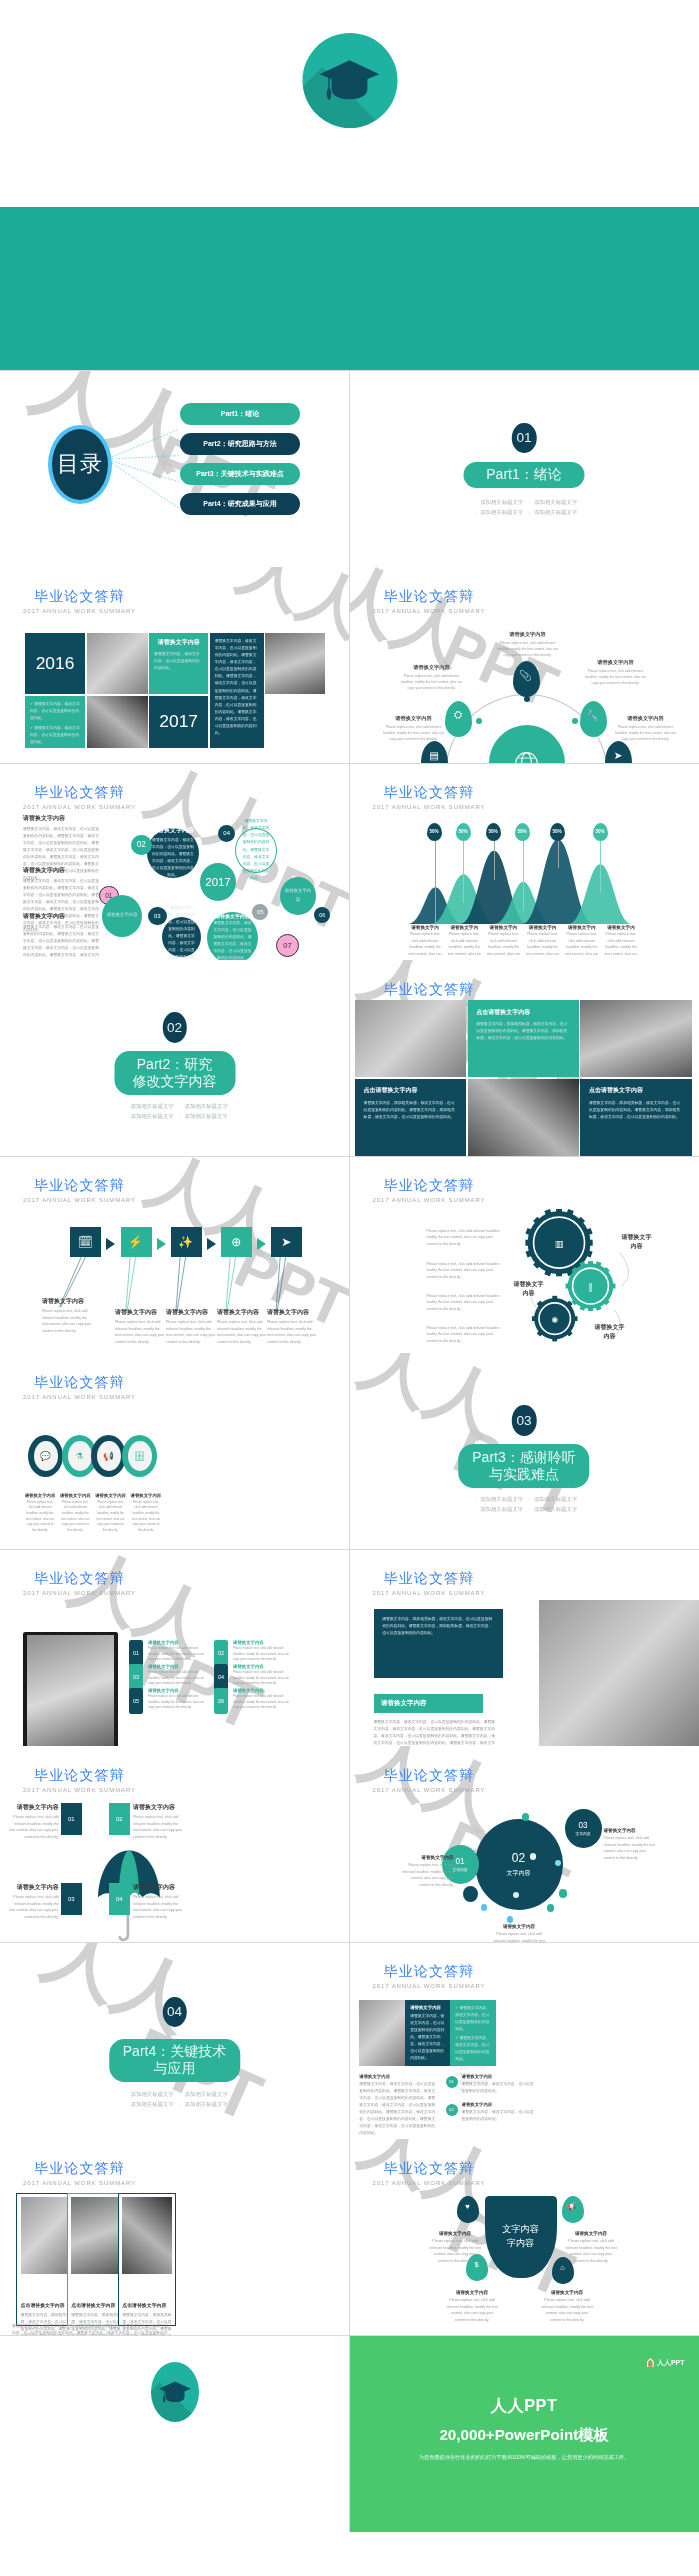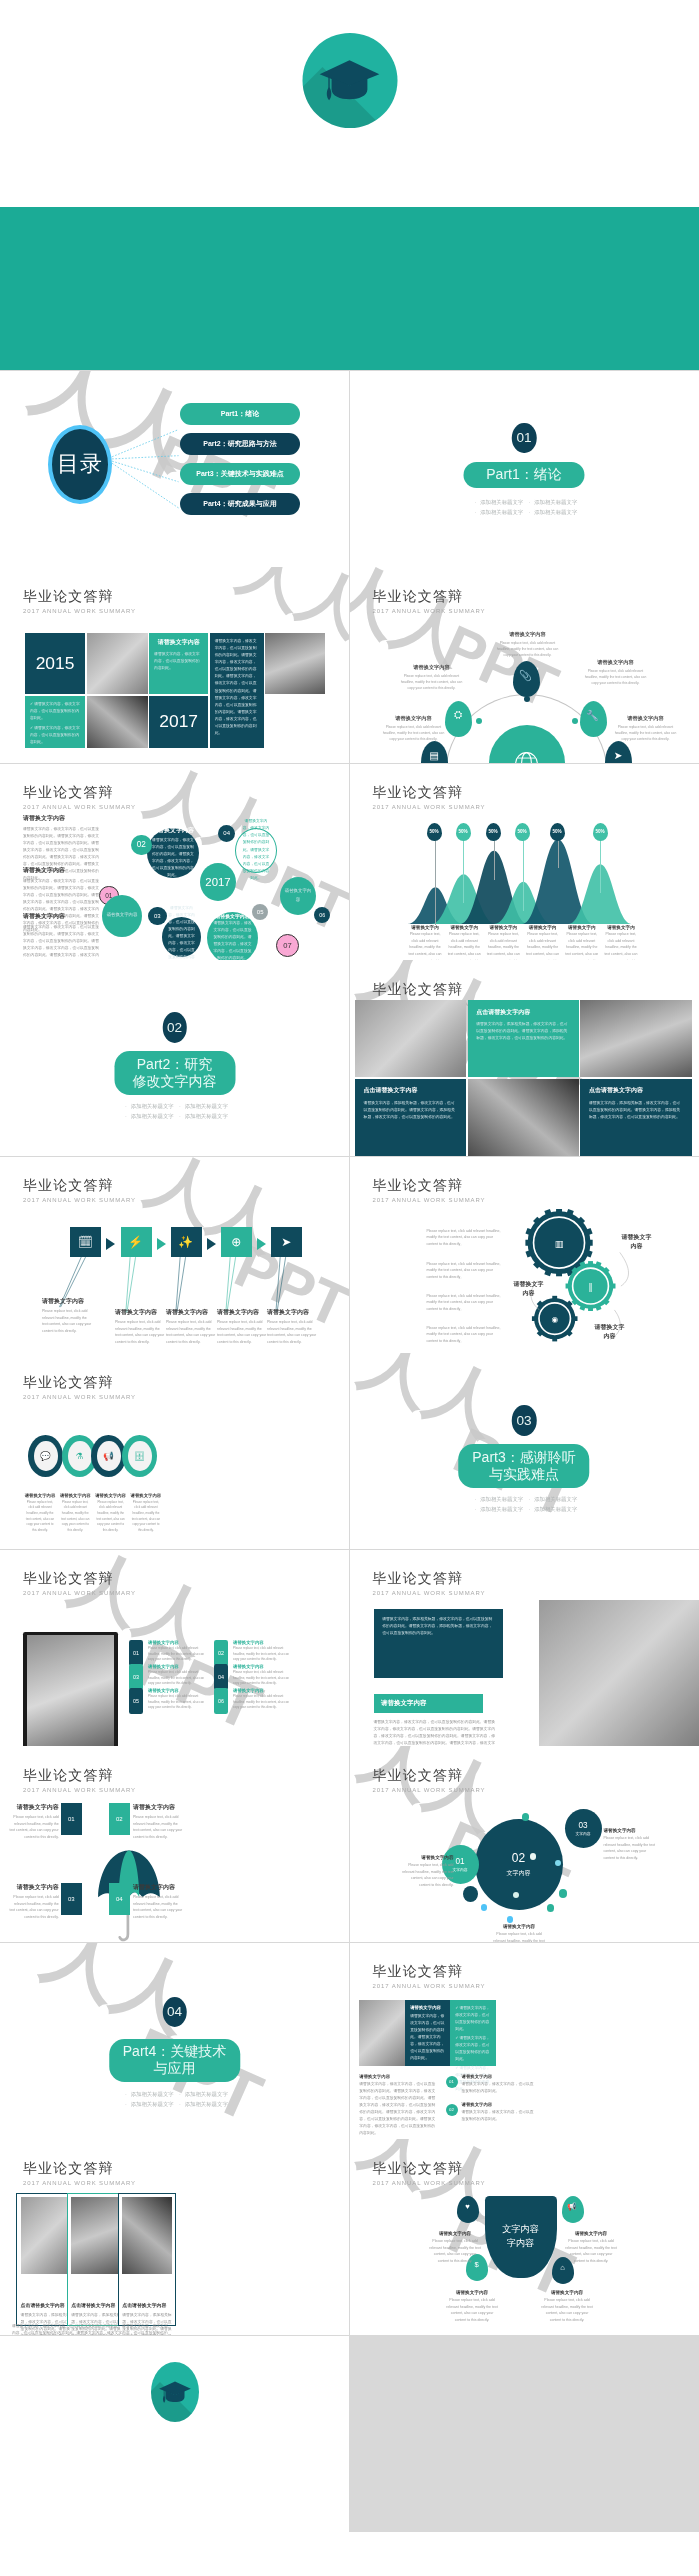--- a/index.html
+++ b/index.html
@@ -32,21 +32,21 @@
            overflow:hidden; }
 
   
   .wm { position:absolute; color:#c9c9c9; font-weight:bold; pointer-events:none;
         white-space:nowrap; user-select:none; opacity:.85; }
   .wm-a { font-size:82px; left:33px; top:-16.3px; transform:rotate(24deg); }
   .wm-b { font-size:63px; left:152px; top:71px; transform:rotate(24deg); }
 
   
   .sh { position:absolute; left:23px; top:20.7px; }
-  .sh .t { font-size:14px; color:#404040; letter-spacing:1.1px; font-weight:400; }
+  .sh .t { font-size:14px; color:#3b82f6; letter-spacing:1.1px; font-weight:400;text-align:center; }
   .sh .s { font-size:6px; color:#a9a9a9; letter-spacing:0.9px; margin-top:2.2px; }
 
   
   .toc-ring { position:absolute; left:48px; top:54px; width:64px; height:79px;
     border-radius:50%; border:4.4px solid #4fc3f7; background:#0d4055;
     display:flex; align-items:center; justify-content:center; }
   .toc-ring span { color:#fff; font-size:22px; letter-spacing:1.1px; }
   .toc-items { position:absolute; left:180px; top:32px; width:120px; }
   .toc-pill { height:22px; border-radius:11px; display:flex; align-items:center;
     justify-content:center; color:#fff; font-size:7px; font-weight:bold;
@@ -224,21 +224,21 @@
     </div>
   </div>
 
   <div class="slide">
     <div class="wm wm-a" style="left:239px;top:-22px;font-size:65px">人人</div>
     <div class="sh">
       <div class="t">毕业论文答辩</div>
       <div class="s">2017 ANNUAL WORK SUMMARY</div>
     </div>
     <div class="tlgrid">
-      <div class="dk yr">2015</div>
+      <div class="dk yr">2016</div>
       <div class="ph"></div>
       <div class="tl cellpad">
         <div class="cn-h w" style="text-align:center">请替换文字内容</div>
         <div class="cn-p w" style="margin-top:3.8px">请替换文字内容，修改文字内容，也可以直接复制你的内容到此。</div>
       </div>
       <div class="dk cellpad" style="grid-row:span 2">
         <div class="cn-p w">请替换文字内容，修改文字内容，也可以直接复制你的内容到此。请替换文字内容，修改文字内容，也可以直接复制你的内容到此。请替换文字内容，修改文字内容，也可以直接复制你的内容到此。请替换文字内容，修改文字内容，也可以直接复制你的内容到此。请替换文字内容，修改文字内容，也可以直接复制你的内容到此。</div>
       </div>
       <div class="ph2"></div>
       <div class="tl cellpad" style="grid-column:span 1">
@@ -910,15 +910,30 @@
         <svg style="position:absolute;left:50%;top:50%;transform:translate(-50%,-52%)" width="34" height="27" viewBox="0 0 118 86">
           <path d="M59 8 L114 34 L59 56 L4 34 Z" fill="#0d4a5e"></path>
           <path d="M26 40 L26 62 C26 74 42 80 59 80 C76 80 92 74 92 62 L92 40 L59 55 Z" fill="#0d4a5e"></path>
           <rect x="20" y="34" width="2.5" height="26" fill="#0d4a5e"></rect>
           <path d="M21.3 58 c-5 4 -6 18 0 24 c6 -6 5 -20 0 -24z" fill="#0d4a5e"></path>
         </svg>
       </div>
     </div>
   </div>
 
+  <div class="slide promo">
+    <div class="brand">
+      <svg width="8.7" height="9.8" viewBox="0 0 16 18">
+        <path d="M8 0 L14 6 L14 18 L2 18 L2 6 Z" fill="#fff"></path>
+        <path d="M8 3 L12 7 L12 16 L4 16 L4 7 Z" fill="#e8743b"></path>
+        <path d="M8 5 L11 9 L8 15 L5 9 Z" fill="#4ac86e"></path>
+      </svg>
+      <span>人人PPT</span>
+    </div>
+    <div class="ctr">
+      <div class="h1">人人PPT</div>
+      <div class="h2">20,000+PowerPoint模板</div>
+      <div class="h3">为您免费提供各行各业的的幻灯片下载和100%可编辑的模板，让您用更少的时间完成工作。</div>
+    </div>
+  </div>
 
 </div>
 
 
 </body></html>

